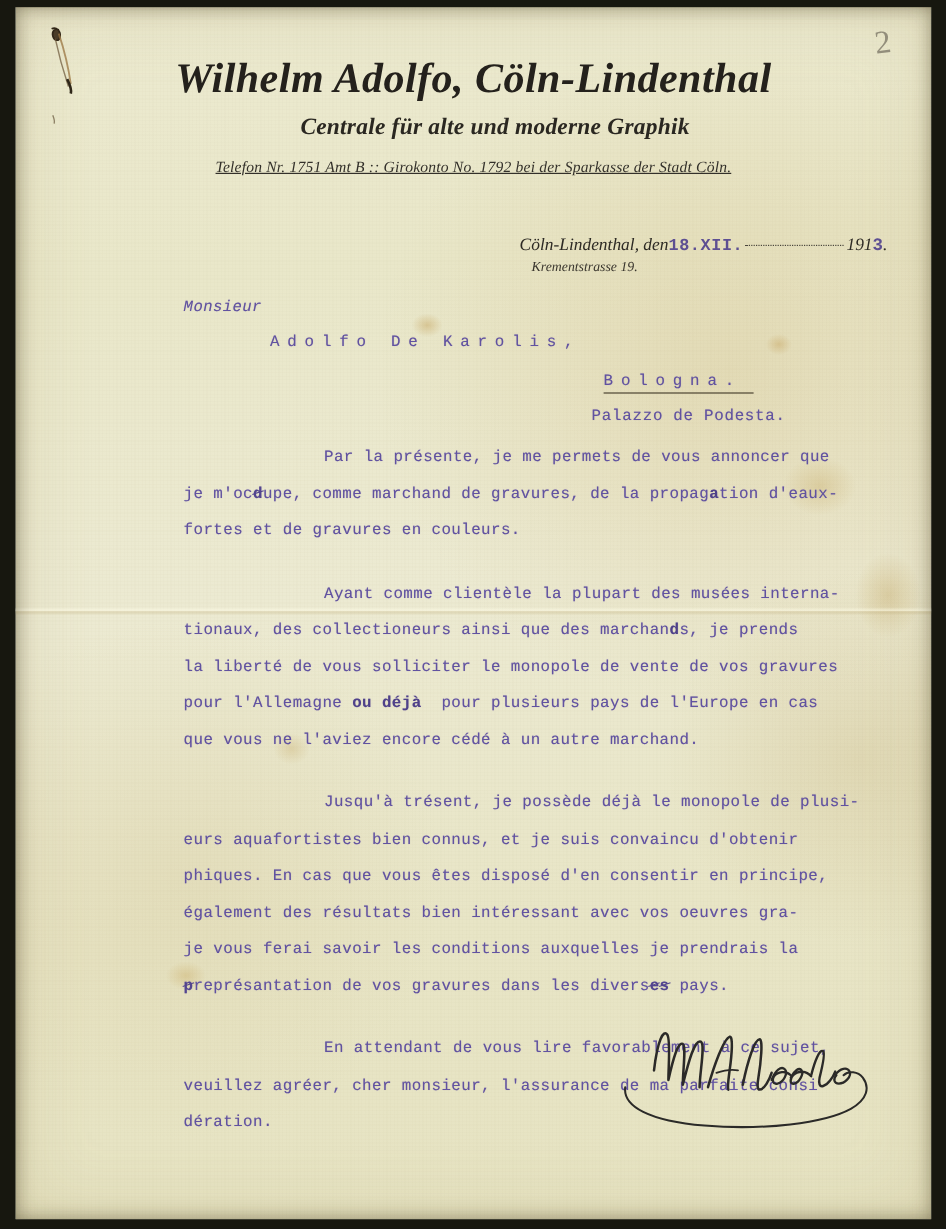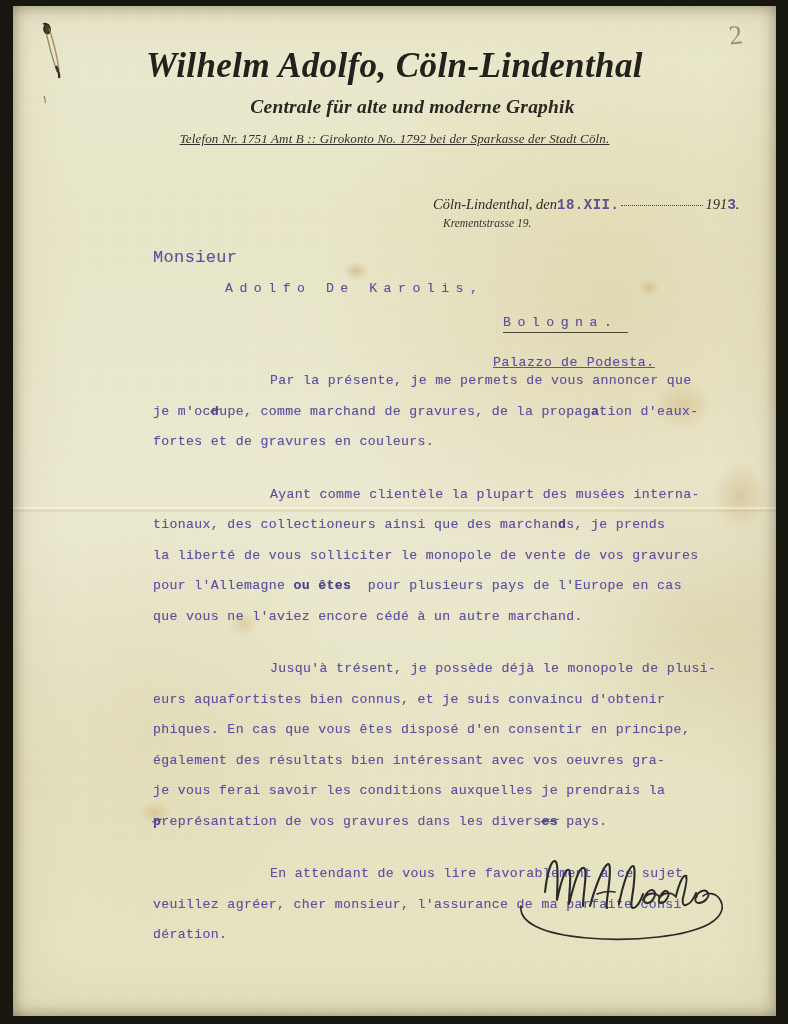--- a/index.html
+++ b/index.html
@@ -150,42 +150,41 @@
   
   .tw {
     font-family: "Liberation Mono", monospace;
     color: #6152a0;
     font-size: 13.2px;
     letter-spacing: 0.35px;
     text-shadow: 0 0 0.7px rgba(97,82,160,0.45);
   }
 
   #addressee { position: absolute; left: 140px; top: 242px; }
-  #addr-monsieur { font-size: 17px; }
+  #addr-monsieur { font-size: 13px; font-style: italic; }
   #addr-name {
     margin-top: 14px;
     margin-left: 72px;
     letter-spacing: 6.5px;
   }
   #addr-city-wrap {
     margin-top: 16px;
     margin-left: 350px;
     display: inline-block;
   }
   #addr-city {
     letter-spacing: 6.5px;
     display: inline-block;
     border-bottom: 1.6px solid #4d4433;
     padding: 0 10px 2px 0;
   }
   #addr-building {
-    margin-top: 22px;
+    margin-top: 11px;
     margin-left: 340px;
     letter-spacing: 0.6px;
-    text-decoration: underline;
   }
 
   
   #body { position: absolute; left: 140px; top: 360px; width: 612px; }
   .para { margin-bottom: 22px; }
   .line {
     line-height: 30.5px;
     white-space: pre;
   }
   .indent { padding-left: 117px; }
@@ -283,21 +282,21 @@
       <div class="para">
         <div class="tw line indent">Par la présente, je me permets de vous annoncer que</div>
         <div class="tw line">je m'oc<span class="strike">d</span>upe, comme marchand de gravures, de la propag<span class="heavy">a</span>tion d'eaux-</div>
         <div class="tw line">fortes et de gravures en couleurs.</div>
       </div>
 
       <div class="para">
         <div class="tw line indent">Ayant comme clientèle la plupart des musées interna-</div>
         <div class="tw line">tionaux, des collectioneurs ainsi que des marchan<span class="heavy">d</span>s, je prends</div>
         <div class="tw line">la liberté de vous solliciter le monopole de vente de vos gravures</div>
-        <div class="tw line">pour l'Allemagne <span class="heavy">ou êtes</span>  pour plusieurs pays de l'Europe en cas</div>
+        <div class="tw line">pour l'Allemagne <span class="heavy">ou déjà</span>  pour plusieurs pays de l'Europe en cas</div>
         <div class="tw line">que vous ne l'aviez encore cédé à un autre marchand.</div>
       </div>
 
       <div class="para">
         <div class="tw line indent">Jusqu'à trésent, je possède déjà le monopole de plusi-</div>
         <div class="tw line">eurs aquafortistes bien connus, et je suis convaincu d'obtenir</div>
         <div class="tw line">phiques. En cas que vous êtes disposé d'en consentir en principe,</div>
         <div class="tw line">également des résultats bien intéressant avec vos oeuvres gra-</div>
         <div class="tw line">je vous ferai savoir les conditions auxquelles je prendrais la</div>
         <div class="tw line"><span class="strike">p</span>représantation de vos gravures dans les divers<span class="strike">e</span><span class="strike">s</span> pays.</div>

